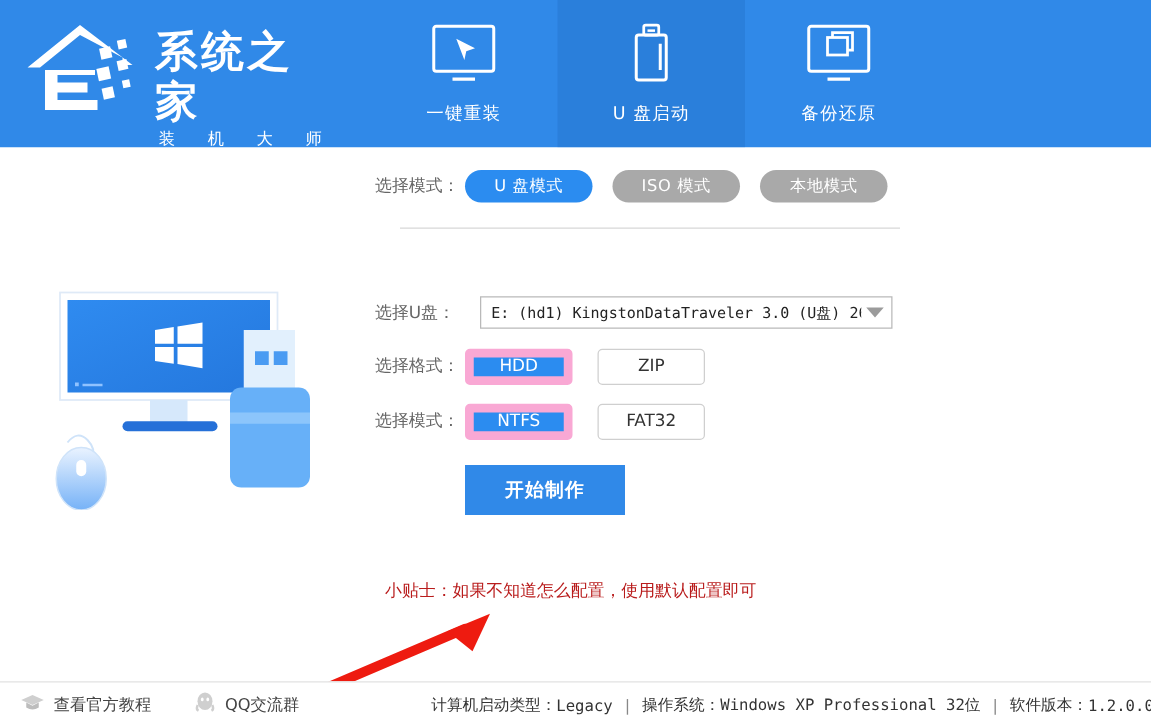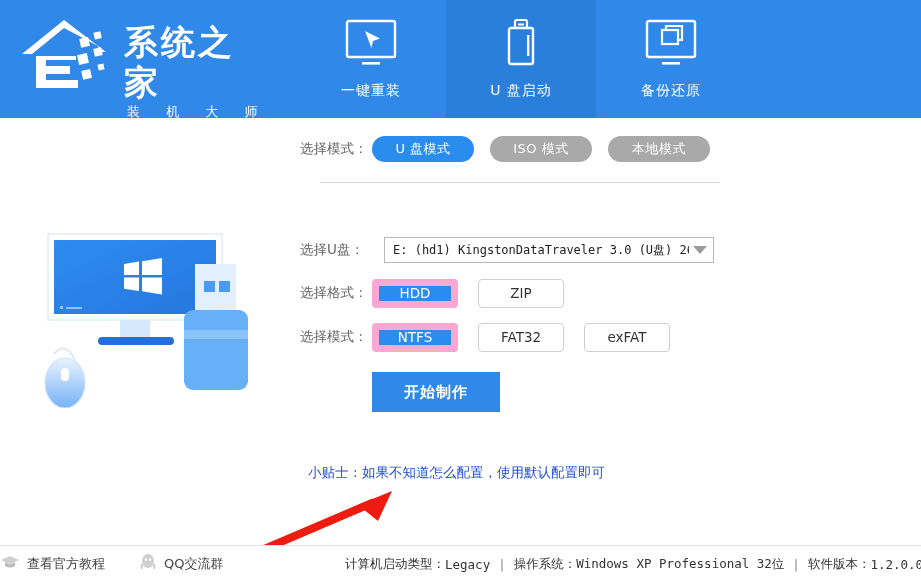--- a/index.html
+++ b/index.html
@@ -105,33 +105,33 @@
   .rbtn.off { background:#fff; color:#333; border:1px solid #cfcfcf; }
 
   .make-wrap { margin-top:20px; padding-left:72px; }
   .make-btn {
     width:128px; height:40px; background:#3089e8; color:#fff;
     font-size:15px; font-weight:bold; display:flex; align-items:center;
     justify-content:center; cursor:pointer; letter-spacing:1px;
     font-family:"DejaVu Sans","Liberation Sans",sans-serif;
   }
   .tip {
-    margin-top:52px; padding-left:8px; font-size:13.5px; color:#1d4ed8;
+    margin-top:52px; padding-left:8px; font-size:13.5px; color:#b91c1c;
     font-family:"DejaVu Sans","Liberation Sans",sans-serif;
   }
 
   .arrow { position:absolute; left:200px; top:365px; width:205px; height:95px; pointer-events:none; }
 
   
   .statusbar {
     position:absolute; left:0; top:545px; width:921px; height:37px;
     background:#fff; border-top:1px solid #e2e2e2;
     display:flex; align-items:center;
   }
-  .sb-left { display:flex; align-items:center; }
+  .sb-left { display:flex; align-items:center; padding-left:16px; }
   .sb-link { display:flex; align-items:center; cursor:pointer; margin-right:34px; }
   .sb-link-text {
     font-size:13px; color:#444; margin-left:7px;
     font-family:"DejaVu Sans","Liberation Sans",sans-serif;
   }
   .sb-info {
     position:absolute; left:345px; top:0; height:36px; display:flex; align-items:center;
     font-size:12.5px; color:#333;
     font-family:"DejaVu Sans Mono","Liberation Mono",monospace;
     white-space:nowrap;
@@ -265,21 +265,20 @@
       <div class="row btn-row">
         <span class="row-label">选择格式：</span>
         <span class="rbtn on">HDD</span>
         <span class="rbtn off">ZIP</span>
       </div>
 
       <div class="row btn-row">
         <span class="row-label">选择模式：</span>
         <span class="rbtn on">NTFS</span>
         <span class="rbtn off">FAT32</span>
-        <span class="rbtn off">exFAT</span>
       </div>
 
       <div class="make-wrap">
         <div class="make-btn">开始制作</div>
       </div>
 
       <div class="tip">小贴士：如果不知道怎么配置，使用默认配置即可</div>
     </div>
 
     <svg class="arrow" viewBox="0 0 205 95">

